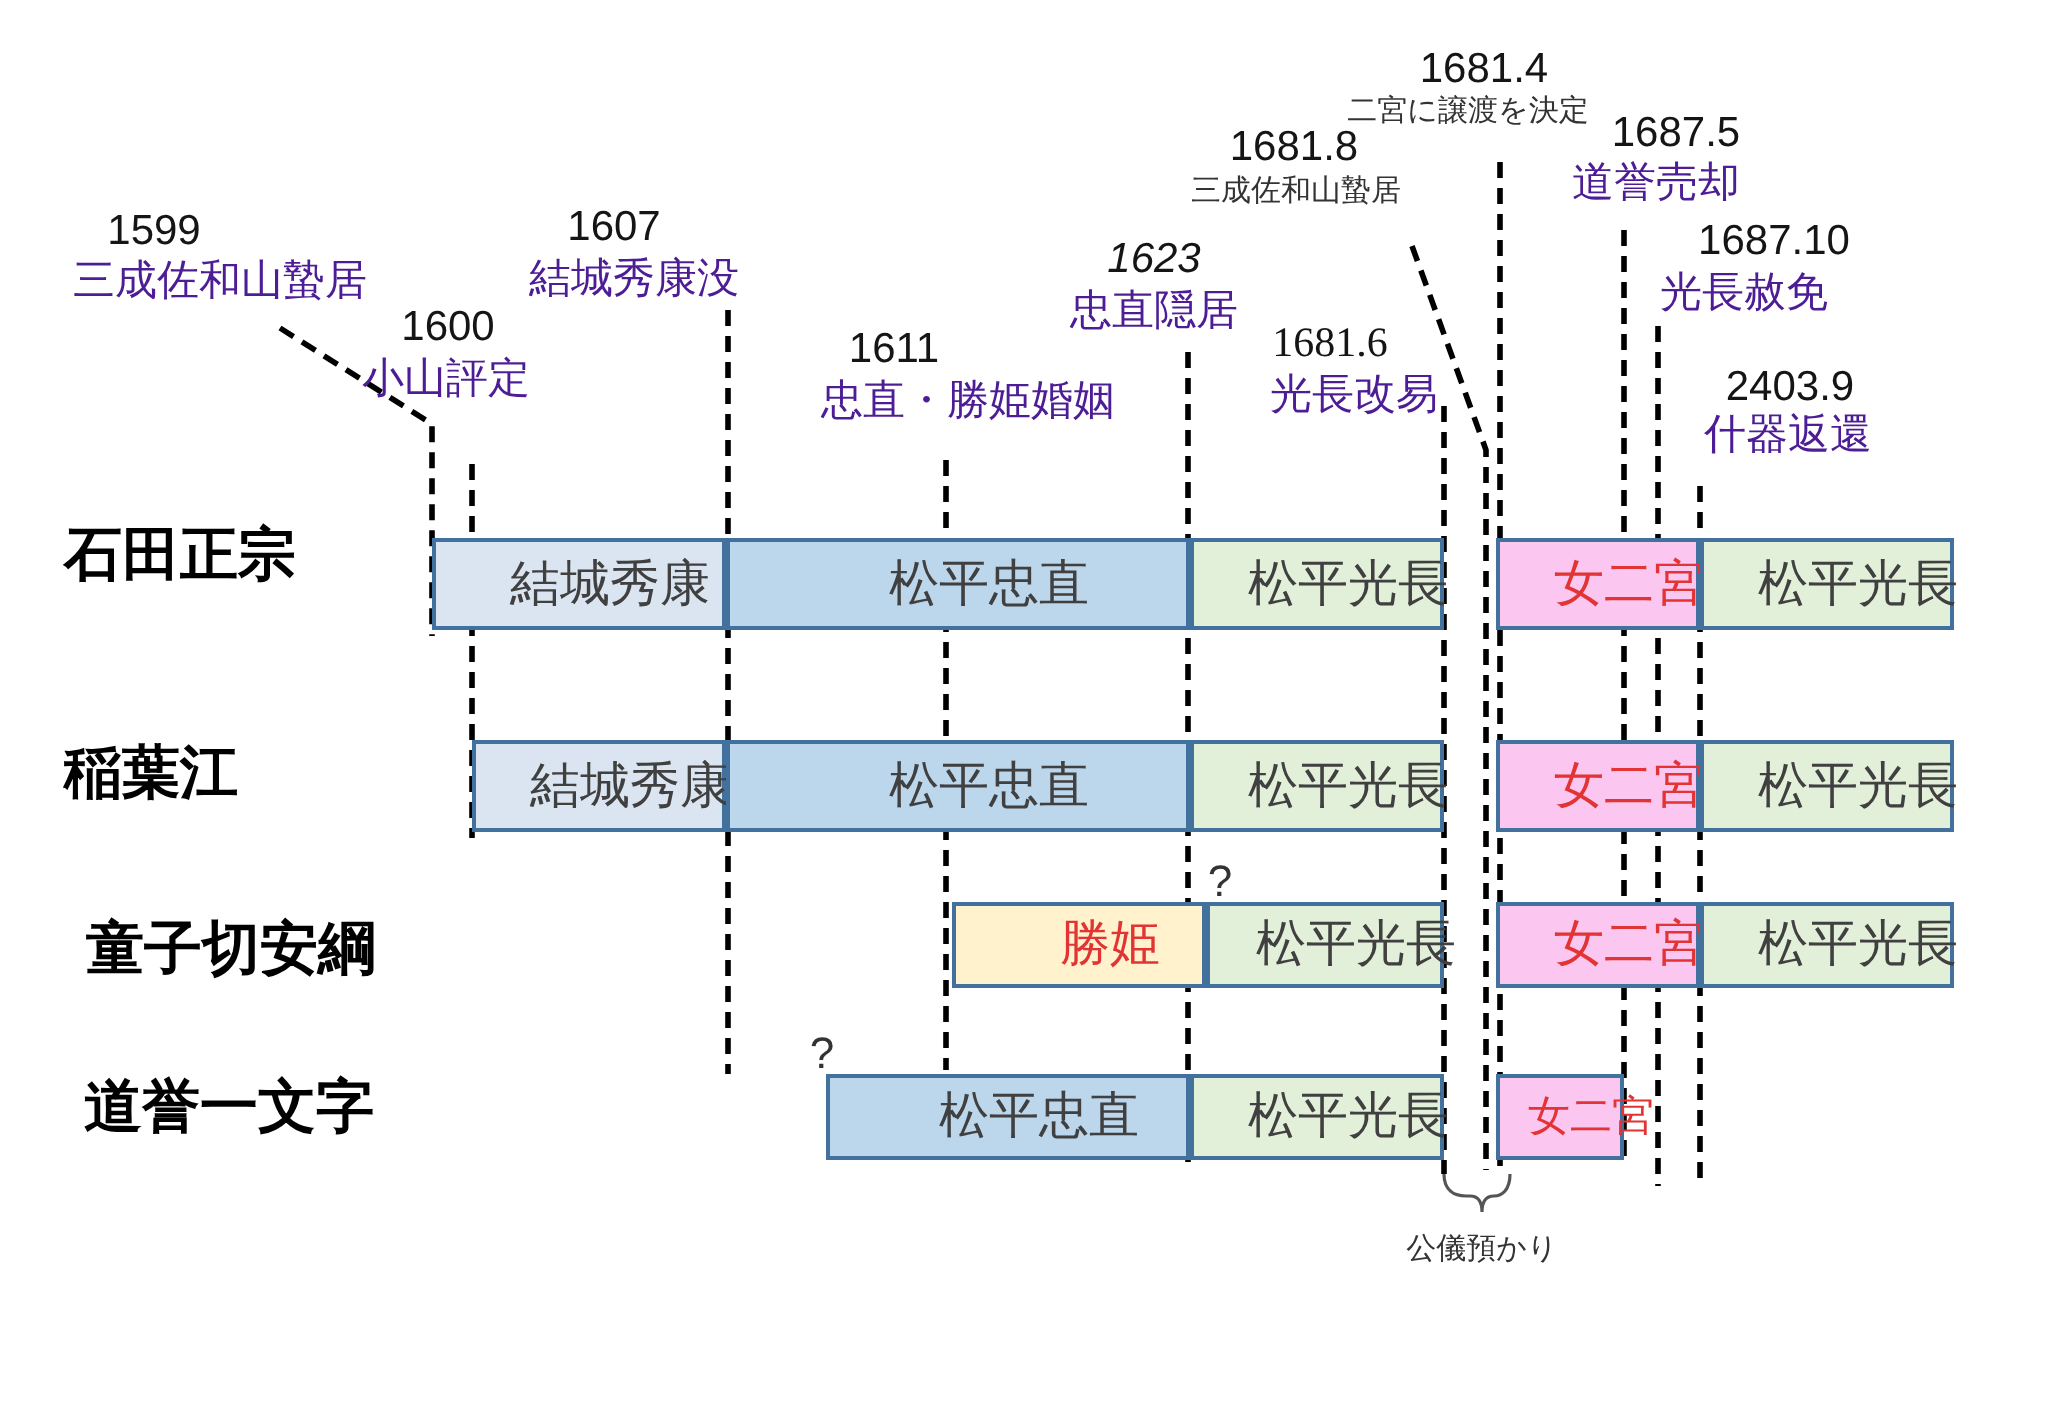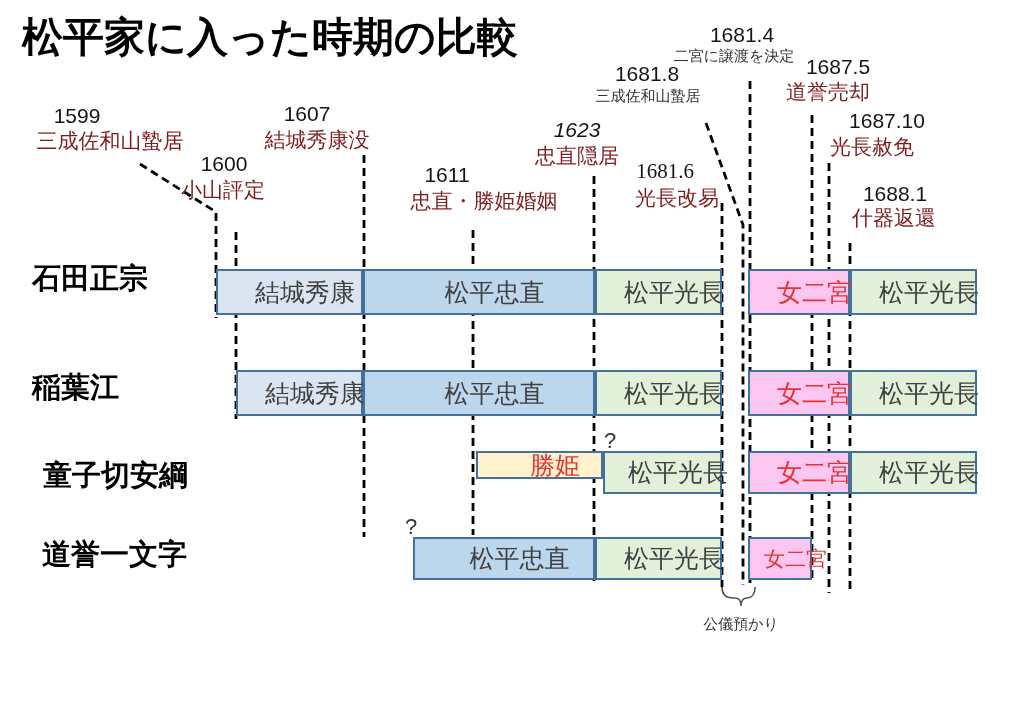--- a/index.html
+++ b/index.html
@@ -13,21 +13,21 @@
     font-size:41px; font-weight:bold; color:#000; letter-spacing:0px;
     white-space:nowrap;
   }
   #lines-svg { position:absolute; left:0; top:0; z-index:1; }
   .year-label {
     position:absolute; transform:translateX(-50%);
     font-size:21px; line-height:1.1; color:#151515; white-space:nowrap; z-index:3;
   }
   .event-label {
     position:absolute; transform:translateX(-50%);
-    font-size:21px; line-height:1.1; color:#7f1d1d; white-space:nowrap; z-index:3;
+    font-size:21px; line-height:1.1; color:#4c1d95; white-space:nowrap; z-index:3;
   }
   .event-label.small { font-size:15px; color:#333; }
   .row-label {
     position:absolute; font-size:29px; font-weight:bold; color:#000;
     line-height:1.1; white-space:nowrap; z-index:3;
   }
   .bar {
     position:absolute; box-sizing:border-box; z-index:2;
     display:flex; align-items:center; justify-content:center;
     border:2px solid; font-size:25px; line-height:1; white-space:nowrap;padding-left:31px;
@@ -59,21 +59,20 @@
         <polyline points="706,123 743,225 743,585" fill="none" stroke="#000000" stroke-width="2.8" stroke-dasharray="8 5"></polyline>
         <polyline points="750,81 750,585" fill="none" stroke="#000000" stroke-width="2.8" stroke-dasharray="8 5"></polyline>
         <polyline points="812,115 812,583" fill="none" stroke="#000000" stroke-width="2.8" stroke-dasharray="8 5"></polyline>
         <polyline points="829,163 829,593" fill="none" stroke="#000000" stroke-width="2.8" stroke-dasharray="8 5"></polyline>
         <polyline points="850,243 850,593" fill="none" stroke="#000000" stroke-width="2.8" stroke-dasharray="8 5"></polyline>
       </g>
     <path id="underbrace" d="M 722 587 C 722 595, 727 598, 733 598 L 735 598 C 739 598, 741 601, 741 606
              C 741 601, 743 598, 747 598 L 747 598 C 751 598, 755 595, 755 587" fill="none" stroke="#555" stroke-width="1.6"></path>
   </svg>
 
-  <div id="page-title">松平家に入った時期の比較</div>
 
   <div id="annotations">
       <div class="year-label" style="left: 77px; top: 104px;">1599</div>
       <div class="event-label" style="left: 110px; top: 129px;">三成佐和山蟄居</div>
       <div class="year-label" style="left: 224px; top: 152px;">1600</div>
       <div class="event-label" style="left: 223px; top: 178px;">小山評定</div>
       <div class="year-label" style="left: 307px; top: 102px;">1607</div>
       <div class="event-label" style="left: 317px; top: 128px;">結城秀康没</div>
       <div class="year-label" style="left: 447px; top: 163px;">1611</div>
       <div class="event-label" style="left: 484px; top: 189px;">忠直・勝姫婚姻</div>
@@ -82,38 +81,38 @@
       <div class="year-label" style="left: 665px; top: 160px; font-family: Liberation Serif, serif;">1681.6</div>
       <div class="event-label" style="left: 677px; top: 186px;">光長改易</div>
       <div class="year-label" style="left: 647px; top: 62px;">1681.8</div>
       <div class="event-label small" style="left: 648px; top: 88px;">三成佐和山蟄居</div>
       <div class="year-label" style="left: 742px; top: 23px;">1681.4</div>
       <div class="event-label small" style="left: 734px; top: 48px;">二宮に譲渡を決定</div>
       <div class="year-label" style="left: 838px; top: 55px;">1687.5</div>
       <div class="event-label" style="left: 828px; top: 80px;">道誉売却</div>
       <div class="year-label" style="left: 887px; top: 109px;">1687.10</div>
       <div class="event-label" style="left: 872px; top: 135px;">光長赦免</div>
-      <div class="year-label" style="left: 895px; top: 182px;">1688.1</div>
+      <div class="year-label" style="left: 895px; top: 182px;">2403.9</div>
       <div class="event-label" style="left: 894px; top: 206px;">什器返還</div>
     </div>
   <div id="rows">
       <div class="row-label" style="left: 32px; top: 263px;">石田正宗</div>
       <div class="bar" style="left: 216px; top: 269px; width: 147px; height: 46px; background: rgb(219, 229, 241); border-color: rgb(65, 113, 156); color: rgb(64, 64, 64);">結城秀康</div>
       <div class="bar" style="left: 363px; top: 269px; width: 232px; height: 46px; background: rgb(188, 214, 236); border-color: rgb(65, 113, 156); color: rgb(64, 64, 64);">松平忠直</div>
       <div class="bar" style="left: 595px; top: 269px; width: 127px; height: 46px; background: rgb(226, 239, 217); border-color: rgb(65, 113, 156); color: rgb(64, 64, 64);">松平光長</div>
       <div class="bar" style="left: 748px; top: 269px; width: 102px; height: 46px; background: rgb(251, 198, 240); border-color: rgb(65, 113, 156); color: rgb(226, 52, 52);">女二宮</div>
       <div class="bar" style="left: 850px; top: 269px; width: 127px; height: 46px; background: rgb(226, 239, 217); border-color: rgb(65, 113, 156); color: rgb(64, 64, 64);">松平光長</div>
       <div class="row-label" style="left: 32px; top: 372px;">稲葉江</div>
       <div class="bar" style="left: 236px; top: 370px; width: 127px; height: 46px; background: rgb(219, 229, 241); border-color: rgb(65, 113, 156); color: rgb(64, 64, 64);">結城秀康</div>
       <div class="bar" style="left: 363px; top: 370px; width: 232px; height: 46px; background: rgb(188, 214, 236); border-color: rgb(65, 113, 156); color: rgb(64, 64, 64);">松平忠直</div>
       <div class="bar" style="left: 595px; top: 370px; width: 127px; height: 46px; background: rgb(226, 239, 217); border-color: rgb(65, 113, 156); color: rgb(64, 64, 64);">松平光長</div>
       <div class="bar" style="left: 748px; top: 370px; width: 102px; height: 46px; background: rgb(251, 198, 240); border-color: rgb(65, 113, 156); color: rgb(226, 52, 52);">女二宮</div>
       <div class="bar" style="left: 850px; top: 370px; width: 127px; height: 46px; background: rgb(226, 239, 217); border-color: rgb(65, 113, 156); color: rgb(64, 64, 64);">松平光長</div>
       <div class="row-label" style="left: 43px; top: 460px;">童子切安綱</div>
-      <div class="bar" style="left: 476px; top: 451px; width: 127px; height: 28px; background: rgb(255, 242, 204); border-color: rgb(65, 113, 156); color: rgb(226, 52, 52);">勝姫</div>
+      <div class="bar" style="left: 476px; top: 451px; width: 127px; height: 43px; background: rgb(255, 242, 204); border-color: rgb(65, 113, 156); color: rgb(226, 52, 52);">勝姫</div>
       <div class="bar" style="left: 603px; top: 451px; width: 119px; height: 43px; background: rgb(226, 239, 217); border-color: rgb(65, 113, 156); color: rgb(64, 64, 64);">松平光長</div>
       <div class="bar" style="left: 748px; top: 451px; width: 102px; height: 43px; background: rgb(251, 198, 240); border-color: rgb(65, 113, 156); color: rgb(226, 52, 52);">女二宮</div>
       <div class="bar" style="left: 850px; top: 451px; width: 127px; height: 43px; background: rgb(226, 239, 217); border-color: rgb(65, 113, 156); color: rgb(64, 64, 64);">松平光長</div>
       <div class="row-label" style="left: 42px; top: 539px;">道誉一文字</div>
       <div class="bar" style="left: 413px; top: 537px; width: 182px; height: 43px; background: rgb(188, 214, 236); border-color: rgb(65, 113, 156); color: rgb(64, 64, 64);">松平忠直</div>
       <div class="bar" style="left: 595px; top: 537px; width: 127px; height: 43px; background: rgb(226, 239, 217); border-color: rgb(65, 113, 156); color: rgb(64, 64, 64);">松平光長</div>
       <div class="bar" style="left: 748px; top: 537px; width: 64px; height: 43px; background: rgb(251, 198, 240); border-color: rgb(65, 113, 156); color: rgb(226, 52, 52); font-size: 21px;">女二宮</div>
     </div>
   <div id="qmarks">
       <div class="qmark" style="left: 610px; top: 430px;">?</div>

